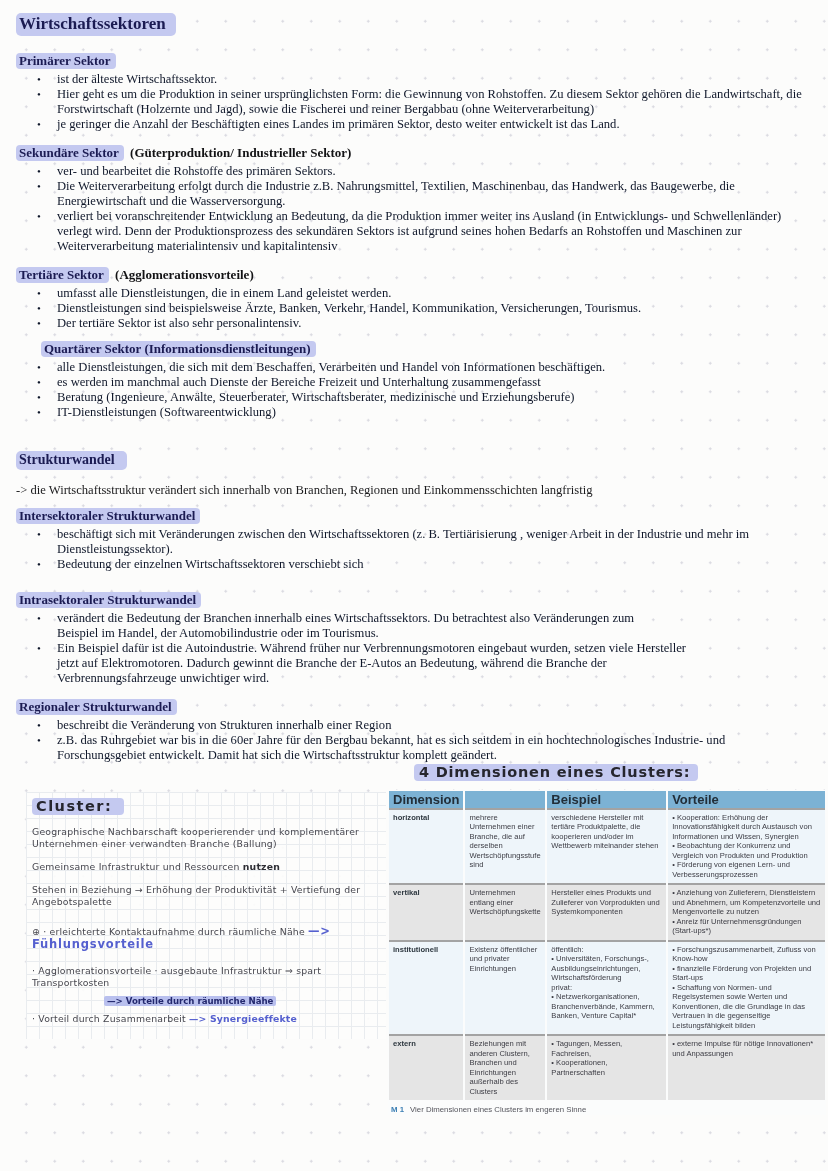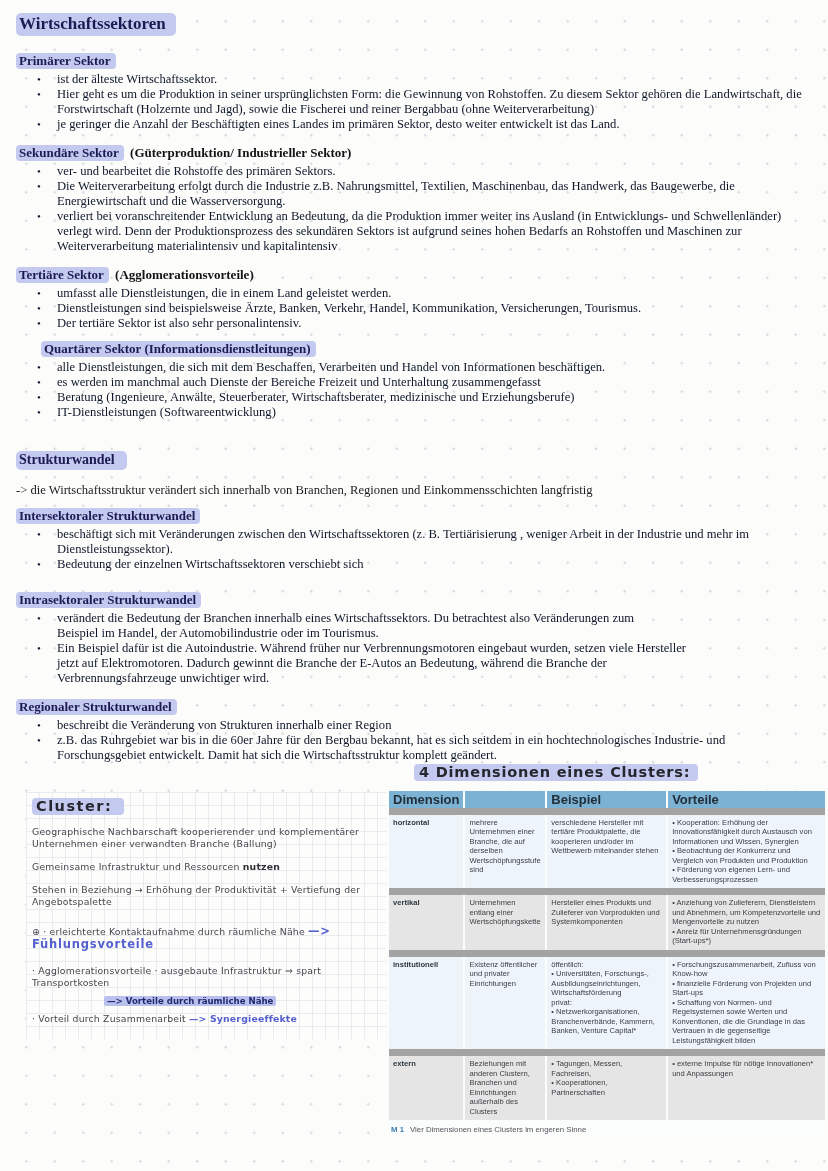--- a/index.html
+++ b/index.html
@@ -79,21 +79,21 @@
     background:#c4c9f0; border-radius:4px; padding:0 8px 1px 5px; letter-spacing:0.8px;
   }
   .dtable-wrap { margin-top:9px; background:#fbfcfc; padding:1px; }
   table.dtable { width:436px; border-collapse:collapse; font-size:7.6px; line-height:9.5px; color:#3c3c44; }
   table.dtable th {
     background:#7cb2d4; color:#222e38; font-weight:bold; text-align:left;
     padding:4px 4px 3px 4px; font-size:13px;
   }
   table.dtable td { vertical-align:top; padding:3px 4px 4px 4px; }
   table.dtable th + th, table.dtable td + td { border-left:2px solid #fbfcfc; }
-  table.dtable tr + tr td { border-top:7px solid #a3a3a3; }
+  table.dtable tr + tr td { border-top:2px solid #a3a3a3; }
   tr.row-light td { background:#eef5fa; }
   tr.row-blue td { background:#e5e5e5; }
   td.dim-name { font-weight:bold; color:#2e3840; }
   .cell-line { margin:0; }
   .caption { margin-top:5px; margin-left:2px; font-size:7.8px; color:#55555c; }
   .caption .tag { color:#3c7fb4; font-weight:bold; margin-right:6px; }
 </style>
 </head>
 <body>
 

